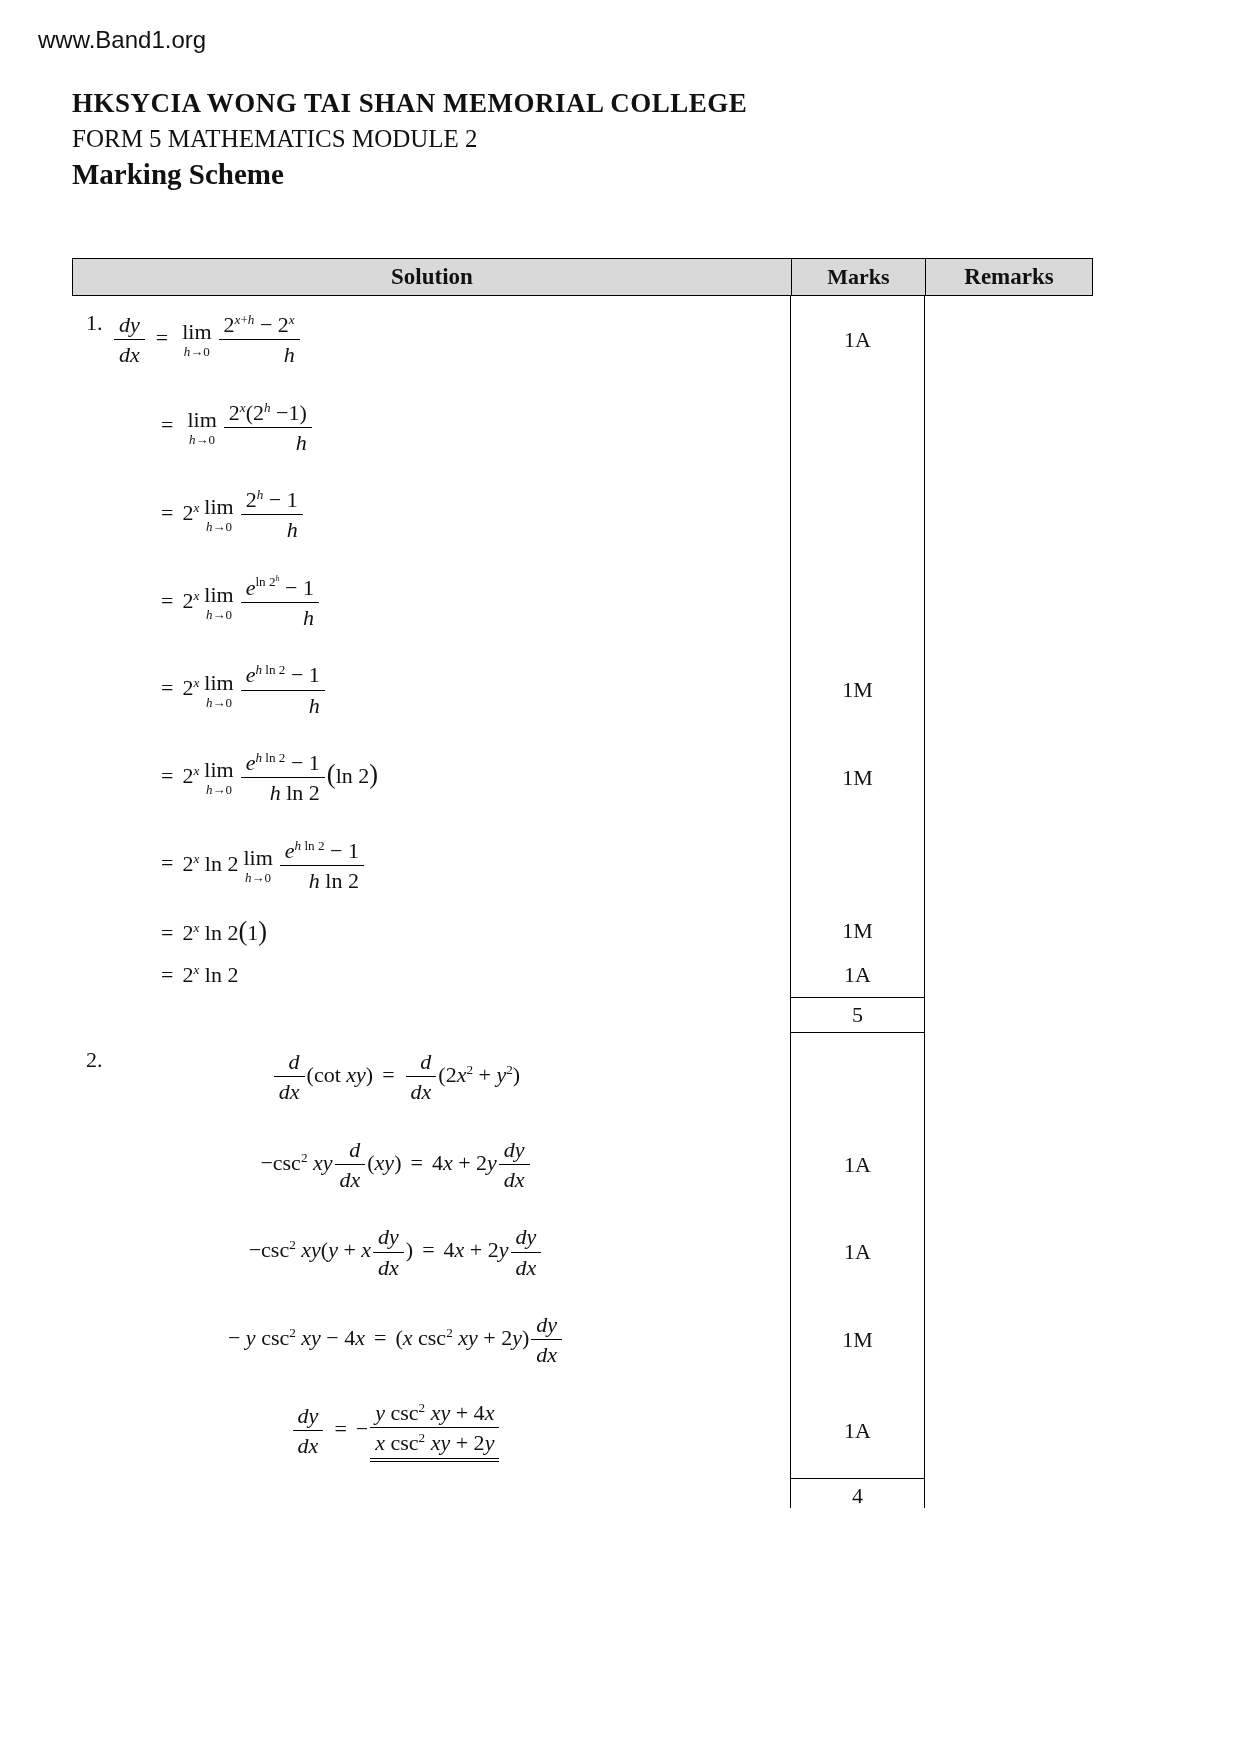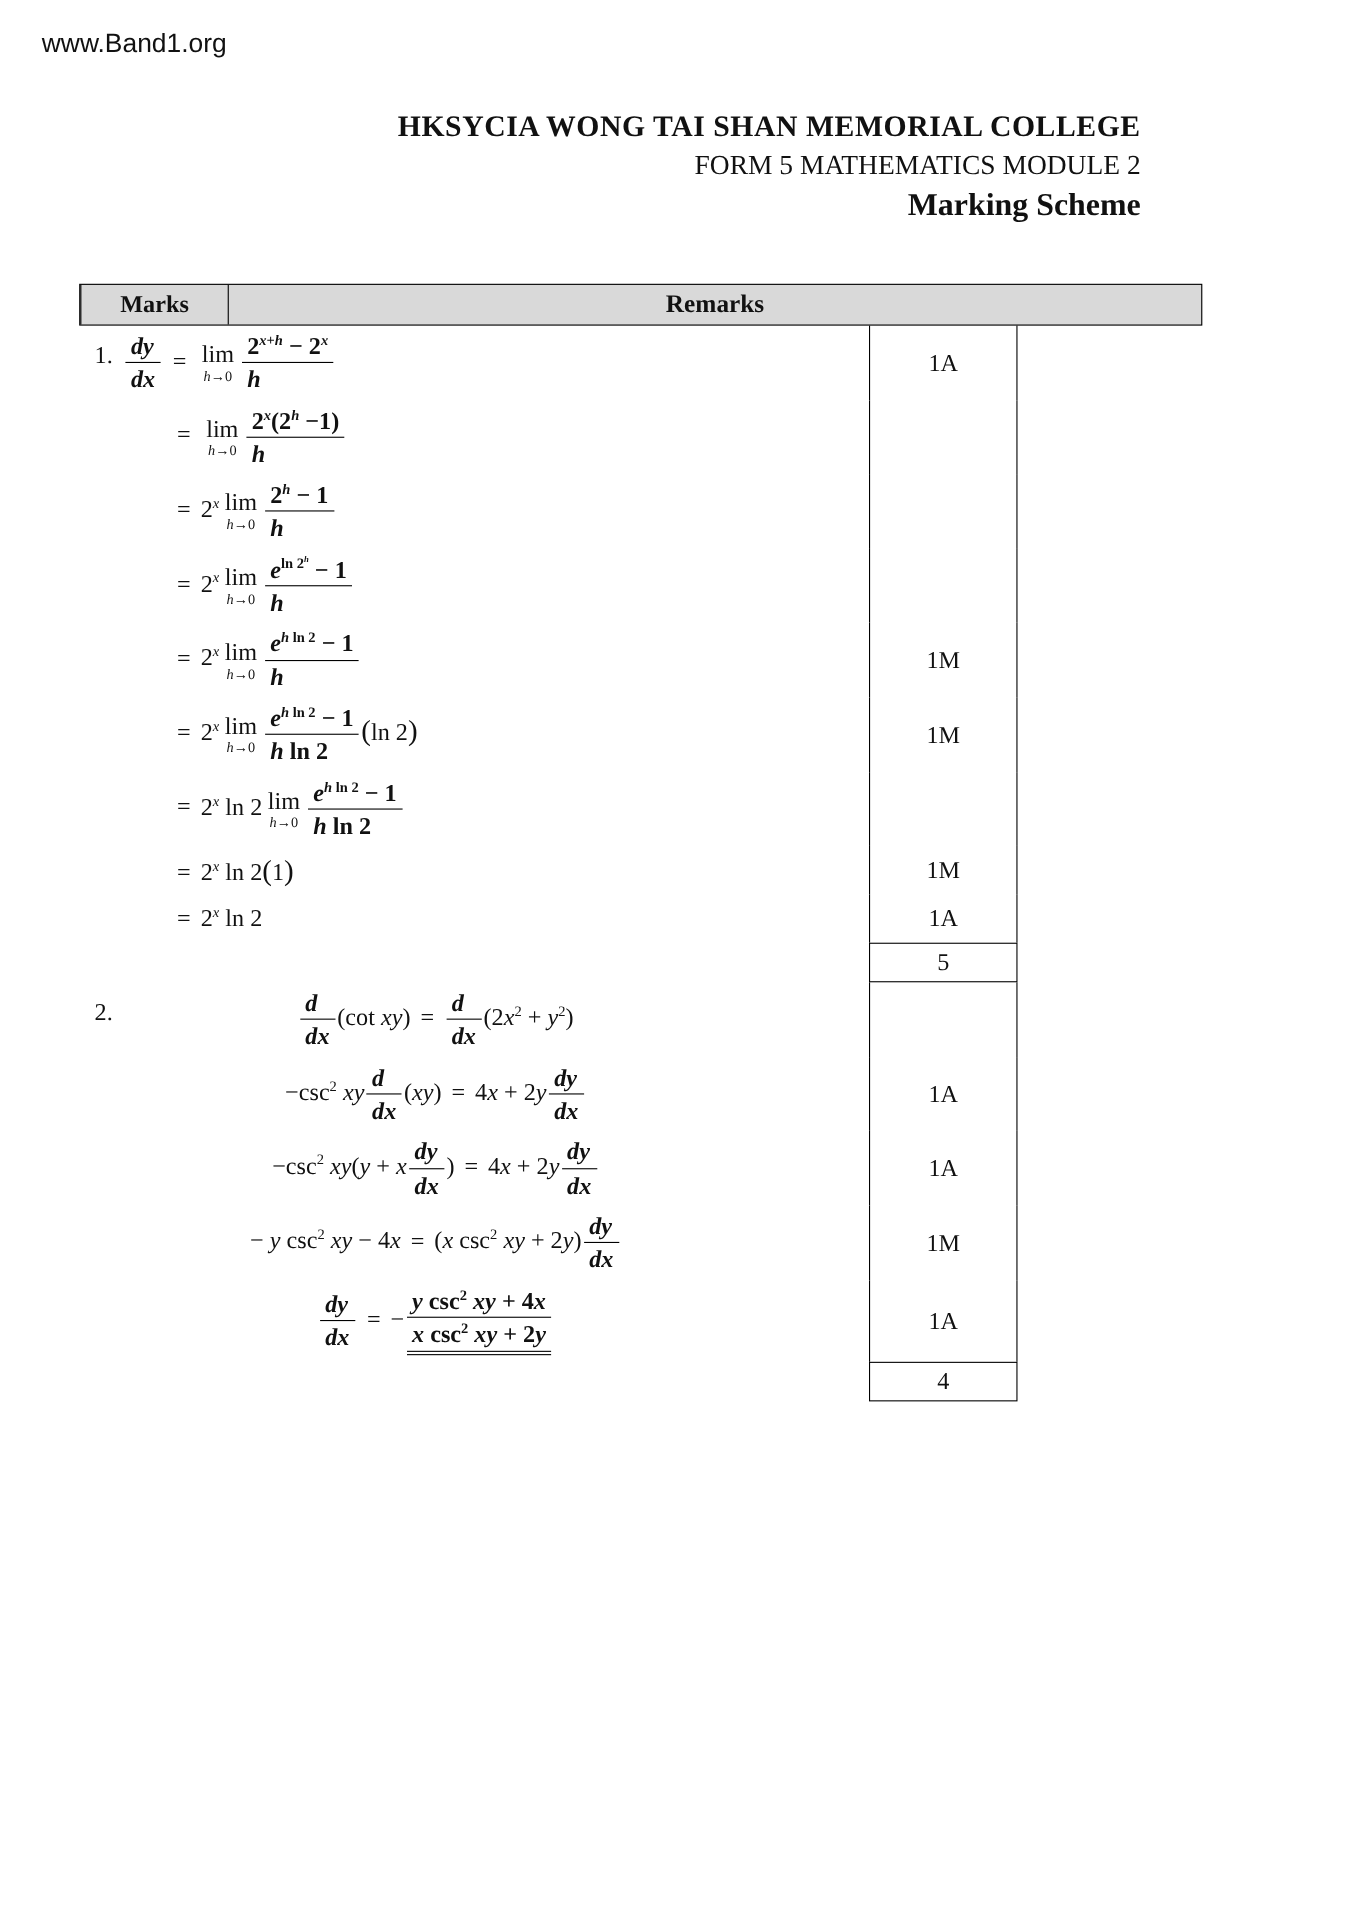--- a/index.html
+++ b/index.html
@@ -2,21 +2,21 @@
 <html><head>
 <meta charset="utf-8">
 <style>
   * { margin:0; padding:0; box-sizing:border-box; }
   html,body { background:#ffffff; }
   body { width:1240px; height:1754px; font-family:"Liberation Serif", serif; color:#111; }
   .page { position:relative; width:1240px; height:1508px; background:#fff; overflow:hidden; }
 
   .watermark { position:absolute; top:26px; left:38px; font-family:"Liberation Sans", sans-serif; font-size:24px; color:#111; }
 
-  .titles { position:absolute; top:100px; left:72px; width:965px; text-align:right; }
+  .titles { position:absolute; top:88px; left:72px; width:965px; text-align:left; }
   .titles .t1 { font-size:27px; font-weight:bold; letter-spacing:0.5px; margin-bottom:6px; }
   .titles .t2 { font-size:25px; margin-bottom:5px; }
   .titles .t3 { font-size:29px; font-weight:bold; margin-top:3px; }
 
   .table { position:absolute; top:258px; left:72px; width:1021px; }
   .row { display:flex; align-items:stretch; }
   .cell { position:relative; }
   .sol { width:718px; }
   .marks { width:135px; display:flex; align-items:center; justify-content:center; font-size:22px; }
   .remarks { flex:1; }
@@ -32,21 +32,21 @@
   .total-row .marks { border-top:1.5px solid #000; border-bottom:1.5px solid #000; }
 
   .math { font-size:22px; width:100%; }
   .q-0 .math { padding-left:80px; }
   .q-0 .math.first { padding-left:40px; }
   .q-1 .math { text-align:center; padding-right:70px; }
   .qnum { position:absolute; left:14px; top:14px; font-size:22px; }
 
   .eq { margin:0 9px; }
   i { font-style:italic; }
-  .frac { display:inline-block; vertical-align:middle; text-align:left; margin:0 2px;font-weight:bold; }
+  .frac { display:inline-block; vertical-align:middle; text-align:right; margin:10px 2px; }
   .frac .num { display:block; padding:0 5px 2px; border-bottom:1.5px solid #000; line-height:1.15; }
   .frac .den { display:block; padding:2px 5px 0; line-height:1.15; }
   .den.under2 { border-bottom:4px double #000; padding-bottom:3px; }
   .lim { display:inline-block; vertical-align:middle; text-align:center; margin:0 5px; line-height:1; }
   .lim .limword { display:block; font-size:22px; }
   .lim .limsub { display:block; font-size:13px; margin-top:2px; }
   sup { font-size:60%; vertical-align:super; line-height:0; }
   .bigp { font-size:120%; }
 
   .footer-rule { position:absolute; top:1638px; left:72px; width:1021px; border-top:2px solid #000; }
@@ -60,20 +60,21 @@
   <div class="watermark">www.Band1.org</div>
 
   <div class="titles">
     <div class="t1">HKSYCIA WONG TAI SHAN MEMORIAL COLLEGE</div>
     <div class="t2">FORM 5 MATHEMATICS MODULE 2</div>
     <div class="t3">Marking Scheme</div>
   </div>
 
   <div class="table">
     <div class="row thead">
+      <div class="cell sol">Solution</div>
       <div class="cell marks">Marks</div>
       <div class="cell remarks">Remarks</div>
     </div>
     <div id="tbody">
         <div class="question q-0">
           <div class="row step-row">
             <div class="cell sol">
               <span class="qnum">1.</span>
               <span class="math first"><span class="frac"><span class="num"><i>dy</i></span><span class="den"><i>dx</i></span></span><span class="eq">=</span><span class="lim"><span class="limword">lim</span><span class="limsub"><i>h</i>→0</span></span><span class="frac"><span class="num">2<sup><i>x</i>+<i>h</i></sup> − 2<sup><i>x</i></sup></span><span class="den"><i>h</i></span></span></span>
             </div>

